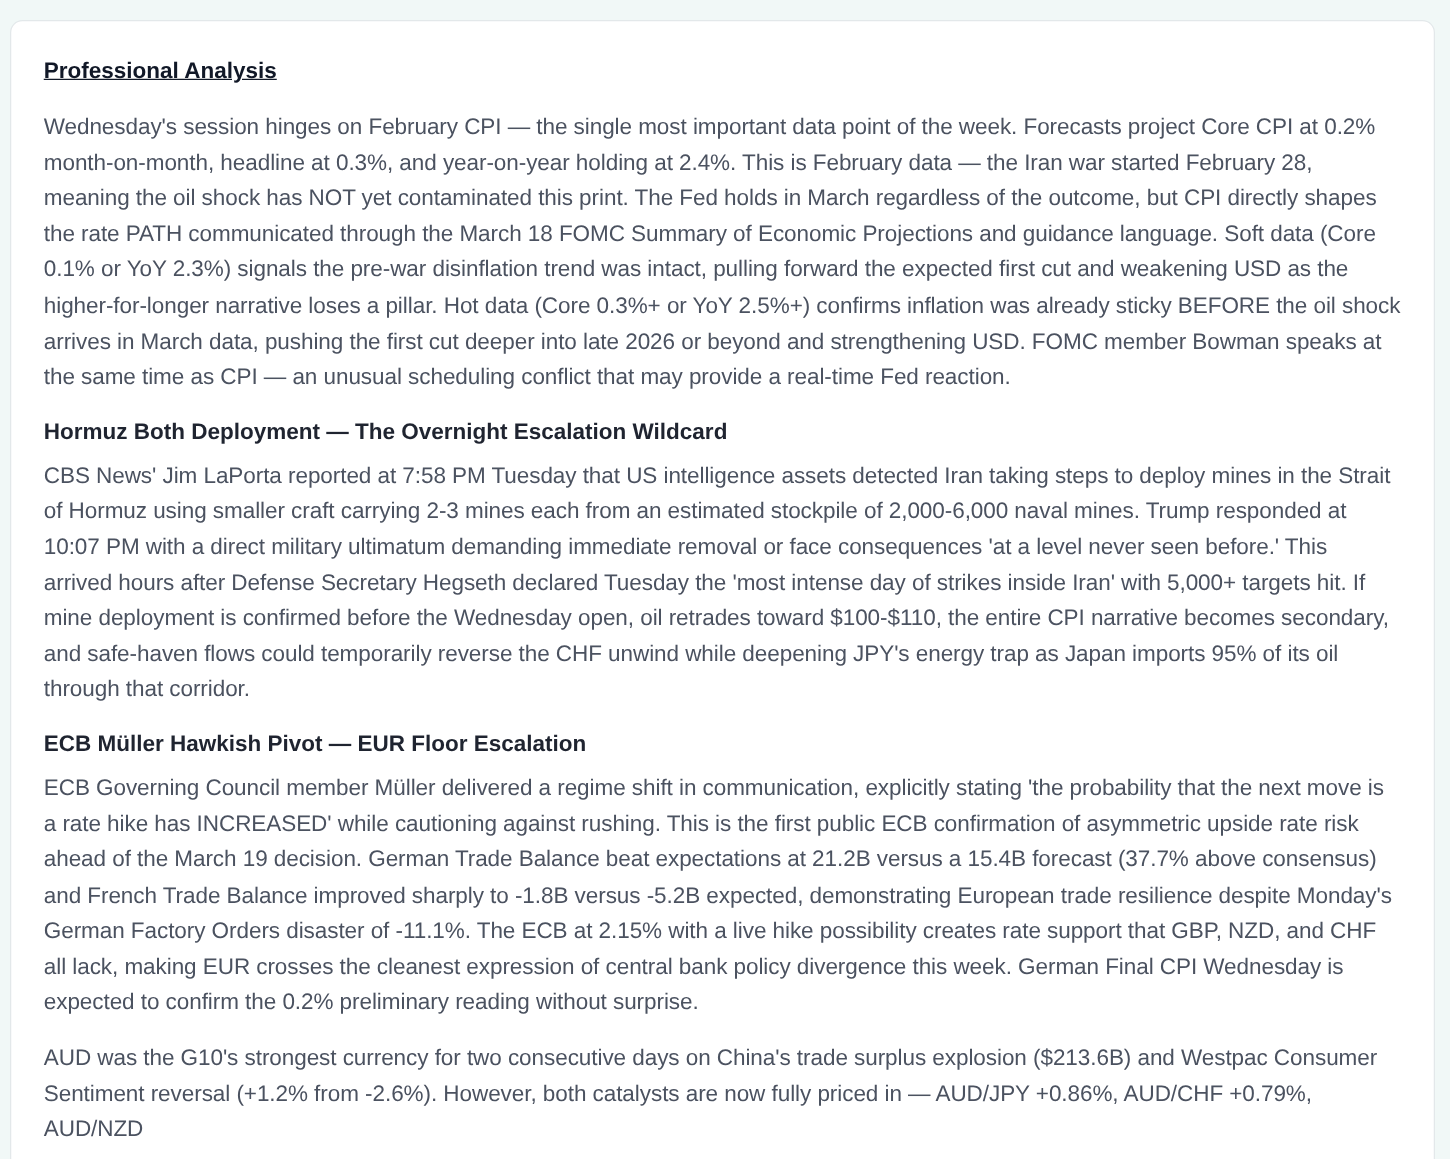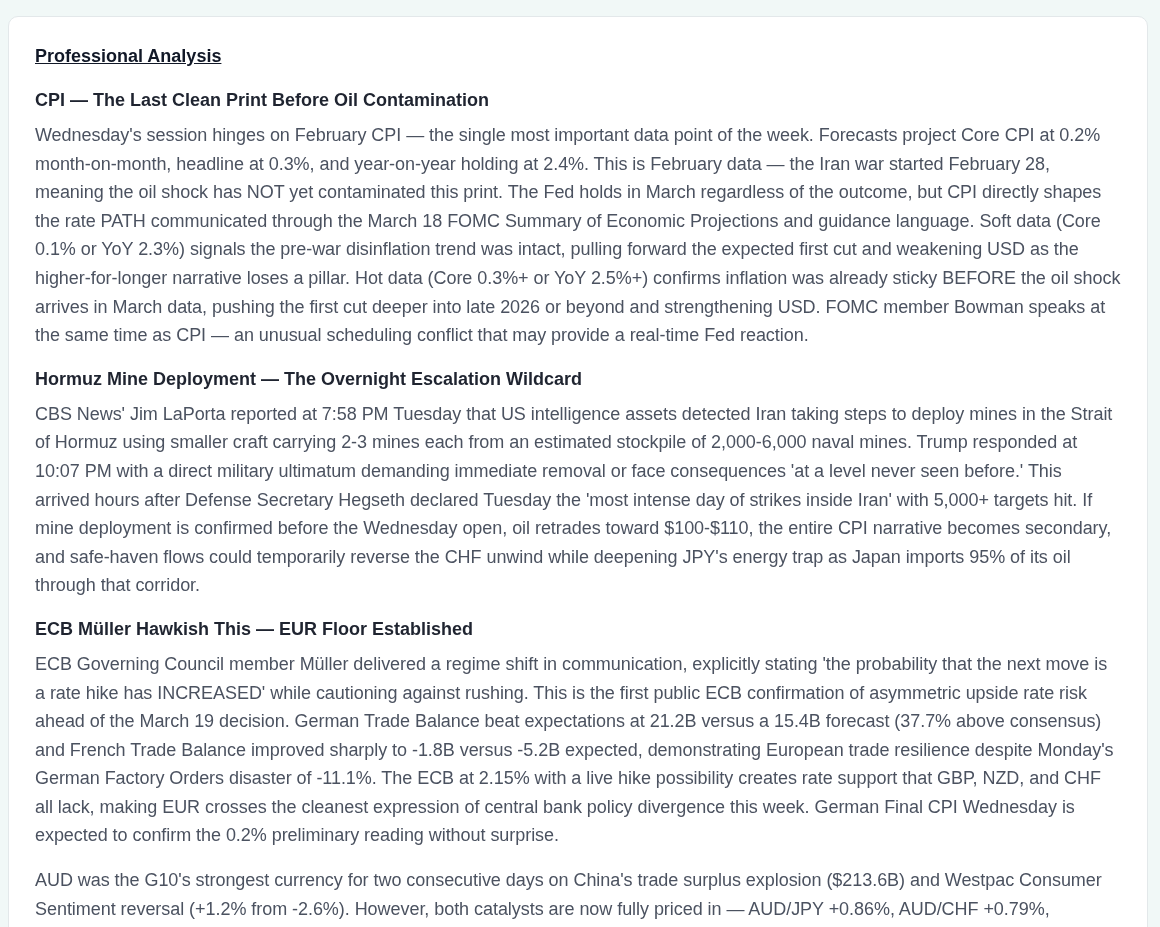--- a/index.html
+++ b/index.html
@@ -49,30 +49,29 @@
       letter-spacing: -0.05px;
     }
   </style>
 </head>
 <body>
 
 <div class="card">
   <div class="section-title">Professional Analysis</div>
 
   <div>
-    <div class="sub-heading">CPI — The Last Clean Print Before Oil Contamination</div>
     <p class="para">Wednesday's session hinges on February CPI — the single most important data point of the week. Forecasts project Core CPI at 0.2% month-on-month, headline at 0.3%, and year-on-year holding at 2.4%. This is February data — the Iran war started February 28, meaning the oil shock has NOT yet contaminated this print. The Fed holds in March regardless of the outcome, but CPI directly shapes the rate PATH communicated through the March 18 FOMC Summary of Economic Projections and guidance language. Soft data (Core 0.1% or YoY 2.3%) signals the pre-war disinflation trend was intact, pulling forward the expected first cut and weakening USD as the higher-for-longer narrative loses a pillar. Hot data (Core 0.3%+ or YoY 2.5%+) confirms inflation was already sticky BEFORE the oil shock arrives in March data, pushing the first cut deeper into late 2026 or beyond and strengthening USD. FOMC member Bowman speaks at the same time as CPI — an unusual scheduling conflict that may provide a real-time Fed reaction.</p>
   </div>
 
   <div>
-    <div class="sub-heading">Hormuz Mine Deployment — The Overnight Escalation Wildcard</div>
+    <div class="sub-heading">Hormuz Both Deployment — The Overnight Escalation Wildcard</div>
     <p class="para">CBS News' Jim LaPorta reported at 7:58 PM Tuesday that US intelligence assets detected Iran taking steps to deploy mines in the Strait of Hormuz using smaller craft carrying 2-3 mines each from an estimated stockpile of 2,000-6,000 naval mines. Trump responded at 10:07 PM with a direct military ultimatum demanding immediate removal or face consequences 'at a level never seen before.' This arrived hours after Defense Secretary Hegseth declared Tuesday the 'most intense day of strikes inside Iran' with 5,000+ targets hit. If mine deployment is confirmed before the Wednesday open, oil retrades toward $100-$110, the entire CPI narrative becomes secondary, and safe-haven flows could temporarily reverse the CHF unwind while deepening JPY's energy trap as Japan imports 95% of its oil through that corridor.</p>
   </div>
 
   <div>
-    <div class="sub-heading">ECB Müller Hawkish This — EUR Floor Established</div>
+    <div class="sub-heading">ECB Müller Hawkish Pivot — EUR Floor Escalation</div>
     <p class="para">ECB Governing Council member Müller delivered a regime shift in communication, explicitly stating 'the probability that the next move is a rate hike has INCREASED' while cautioning against rushing. This is the first public ECB confirmation of asymmetric upside rate risk ahead of the March 19 decision. German Trade Balance beat expectations at 21.2B versus a 15.4B forecast (37.7% above consensus) and French Trade Balance improved sharply to -1.8B versus -5.2B expected, demonstrating European trade resilience despite Monday's German Factory Orders disaster of -11.1%. The ECB at 2.15% with a live hike possibility creates rate support that GBP, NZD, and CHF all lack, making EUR crosses the cleanest expression of central bank policy divergence this week. German Final CPI Wednesday is expected to confirm the 0.2% preliminary reading without surprise.</p>
   </div>
 
   <div>
     <p class="para">AUD was the G10's strongest currency for two consecutive days on China's trade surplus explosion ($213.6B) and Westpac Consumer Sentiment reversal (+1.2% from -2.6%). However, both catalysts are now fully priced in — AUD/JPY +0.86%, AUD/CHF +0.79%, AUD/NZD</p>
   </div>
 </div>
 
 </body></html>

